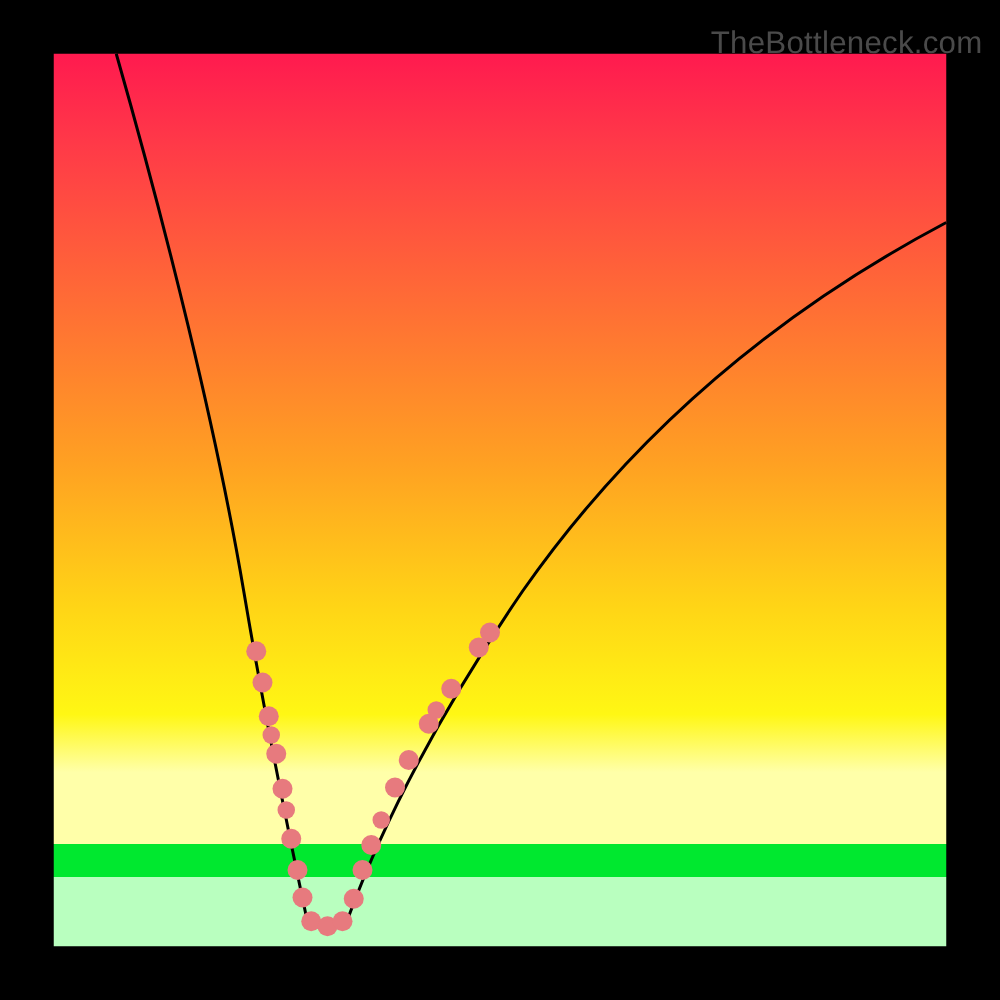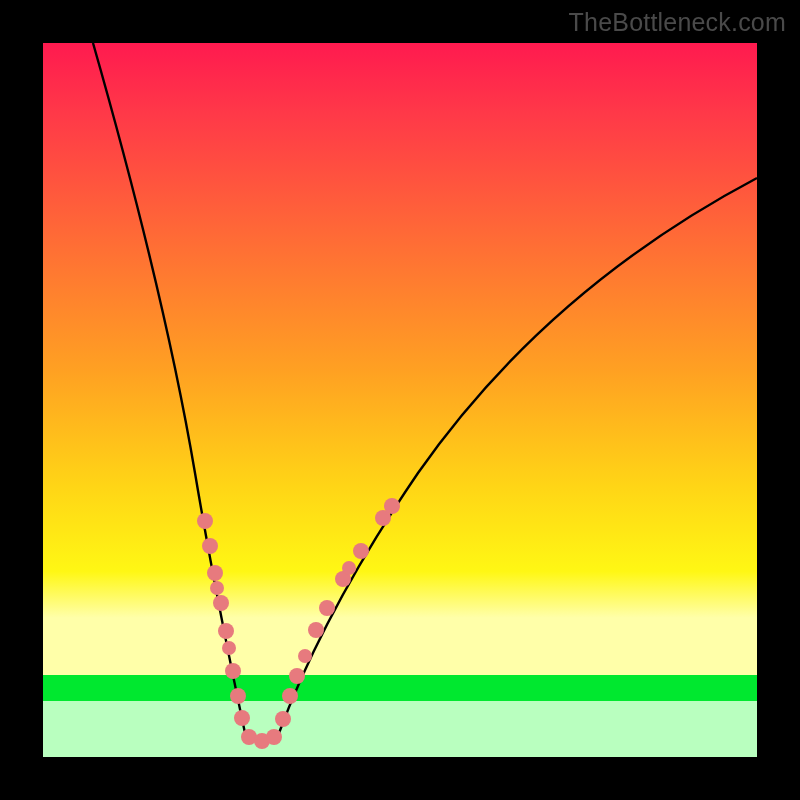--- a/index.html
+++ b/index.html
@@ -45,21 +45,21 @@
   svg.curves {
     position: absolute;
     left: 0;
     top: 0;
     width: 714px;
     height: 714px;
     overflow: visible;
   }
   .watermark {
     position: absolute;
-    top: 8px;
+    top: 20px;
     right: 14px;
     color: #4a4a4a;
     font-size: 25px;
     letter-spacing: 0.2px;
     font-weight: 400;
   }
 </style>
 </head>
 <body>
 

